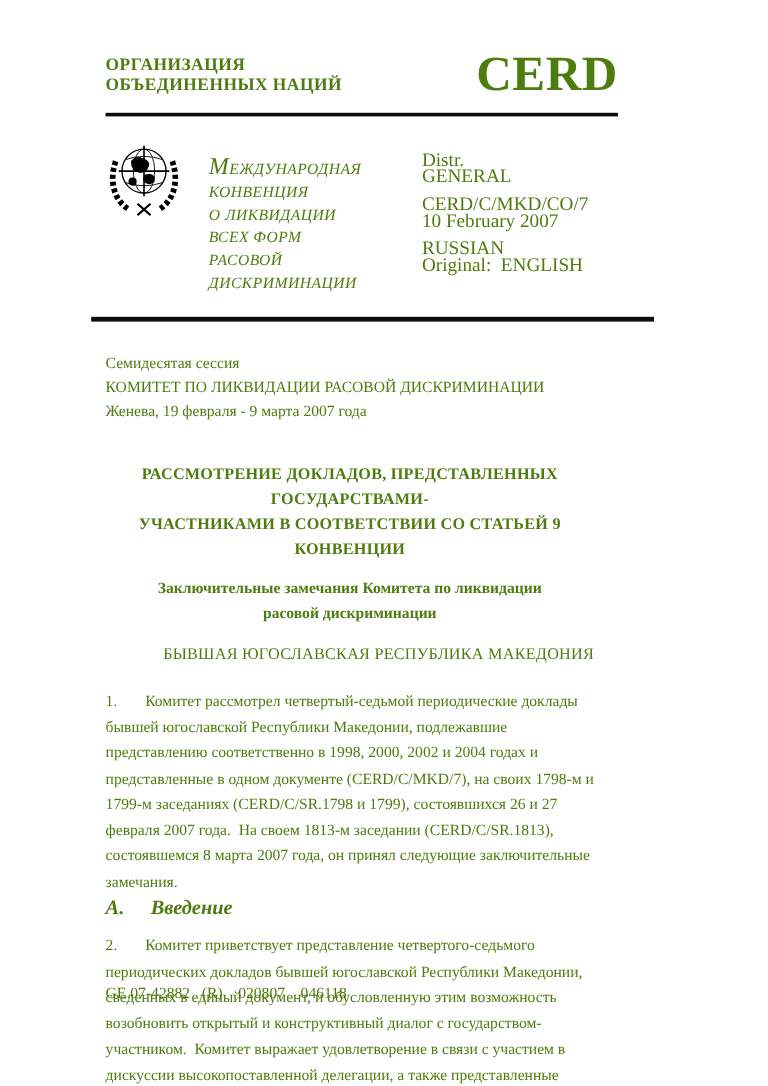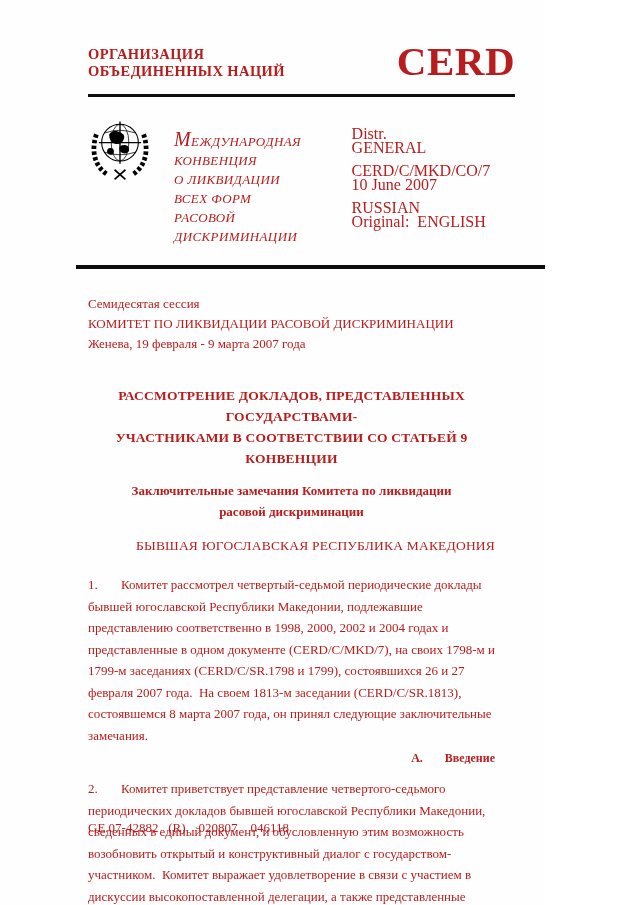--- a/index.html
+++ b/index.html
@@ -2,21 +2,21 @@
 <html><head>
 <meta charset="utf-8">
 <style>
   html, body { margin: 0; padding: 0; background: #ffffff; }
   .page {
     position: relative;
     width: 545px;
     height: 905px;
     background: #fffefe;
     font-family: "Liberation Serif", "DejaVu Serif", serif;
-    color: #b91c1c;
+    color: #4d7c0f;
     overflow: hidden;
   }
   
   .header {
     display: flex;
     justify-content: space-between;
     align-items: flex-start;
     padding: 46px 30px 0 88px;
   }
   .org-name {
@@ -104,24 +104,25 @@
     font-size: 13px;
     line-height: 21.5px;
     text-align: left;
   }
   .para .pnum { display: inline-block; width: 33px; }
   .para .ptext { white-space: pre-wrap; margin-top: 44px; }
   #para-1 { margin-top: 20px; }
   #para-2 { margin-top: 10px; }
   .section-head {
     margin: 2px 50px 0 88px;
-    text-align: right;
-    font-weight: bold;
-    font-size: 12px;
+    text-align: left;
+    font-weight: bold;
+    font-size: 17px;
     line-height: 20px;
+    font-style: italic;
   }
   .section-head .sec-label { margin-right: 22px; }
   
   .footer-ref {
     position: absolute;
     left: 88px;
     top: 820px;
     font-size: 13px;
     white-space: pre;
   }
@@ -164,21 +165,21 @@
       <div>ВСЕХ ФОРМ</div>
       <div>РАСОВОЙ ДИСКРИМИНАЦИИ</div>
     </div>
     <div class="doc-info">
       <div class="group">
         <div>Distr.</div>
         <div>GENERAL</div>
       </div>
       <div class="group">
         <div>CERD/C/MKD/CO/7</div>
-        <div>10 June 2007</div>
+        <div>10 February 2007</div>
       </div>
       <div class="group">
         <div>RUSSIAN</div>
         <div class="pre">Original:  ENGLISH</div>
       </div>
     </div>
   </div>
   <div class="rule-2"></div>
 
   <div class="session">

